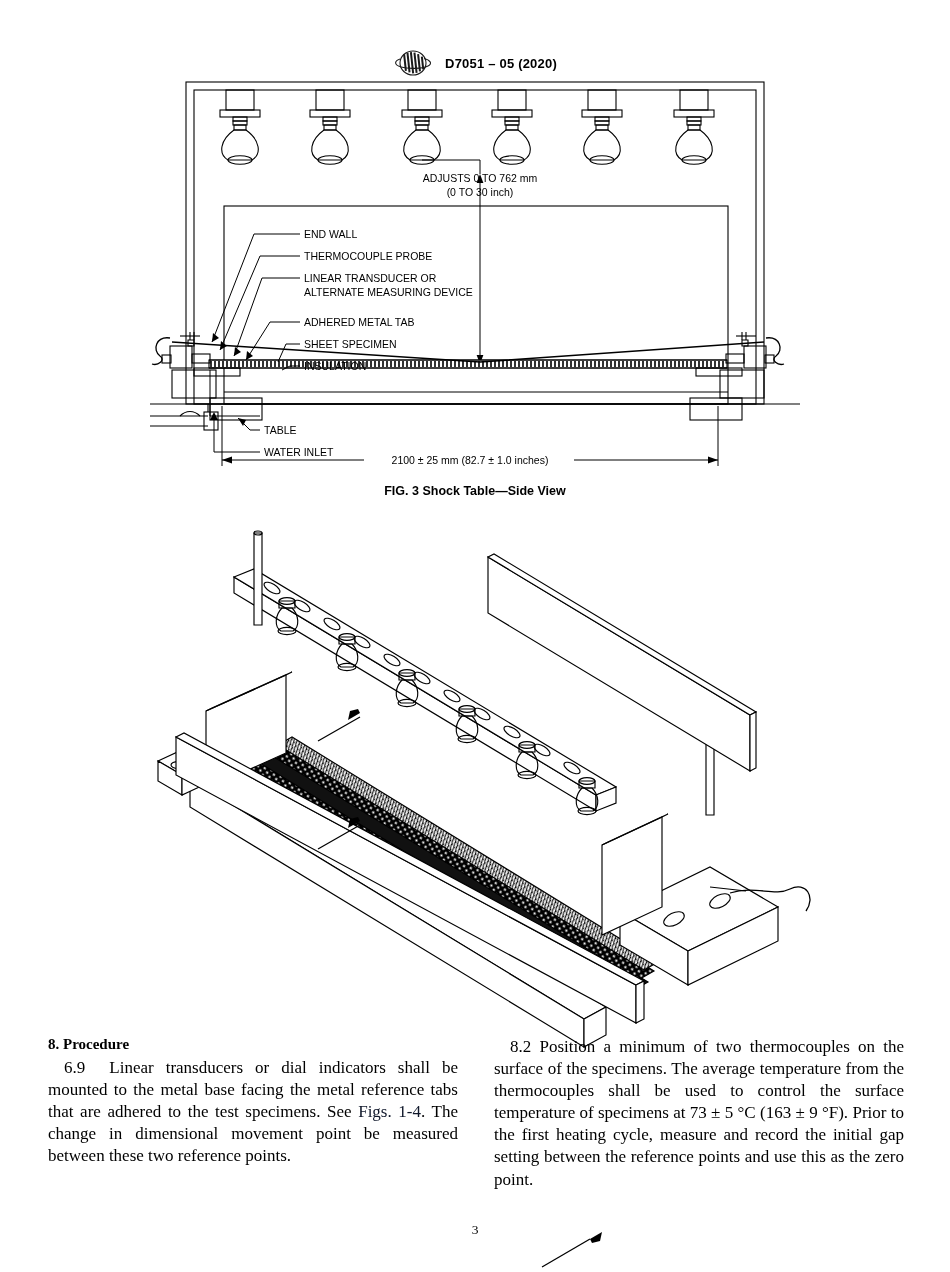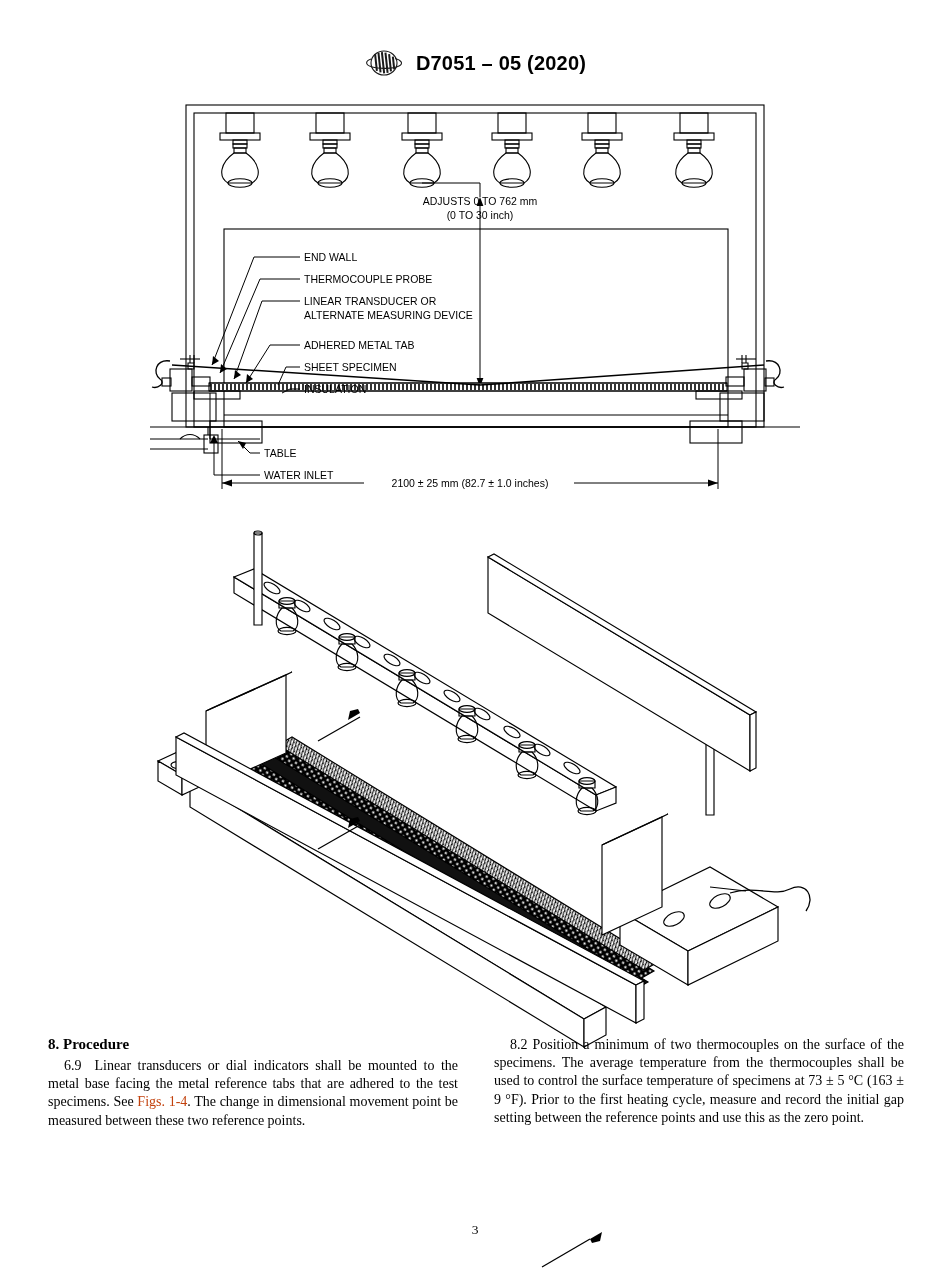--- a/index.html
+++ b/index.html
@@ -14,26 +14,26 @@
   .page{position:relative;width:950px;height:1272px;}
 
   
   .header{
     position:absolute;top:48px;left:0;width:950px;
     display:flex;align-items:center;justify-content:center;gap:12px;
   }
   .astm-logo{width:40px;height:30px;display:block;}
   .designation{
     font-family:"Liberation Sans", sans-serif;
-    font-weight:bold;font-size:20px;letter-spacing:.2px;
+    font-weight:bold;font-size:13px;letter-spacing:.2px;
   }
 
   
   .fig{position:absolute;}
-  #fig3{left:150px;top:97px;width:650px;height:390px;}
+  #fig3{left:150px;top:74px;width:650px;height:390px;}
   #fig4{left:150px;top:515px;width:700px;height:475px;}
 
   .fig-caption{
     position:absolute;width:950px;left:0;text-align:center;
     font-family:"Liberation Sans", sans-serif;
     font-weight:bold;font-size:12.5px;
   }
   #cap3{top:484px;}
   #cap4{top:994px;}
 
@@ -41,26 +41,26 @@
   .body-cols{
     position:absolute;left:48px;top:1036px;width:856px;
     display:flex;gap:36px;
   }
   .col{width:410px;}
   .sec-head{
     font-weight:bold;font-size:15px;margin:0 0 4px 0;
     font-family:"Liberation Serif", serif;
   }
   .para{
-    font-size:14px;line-height:1.30;margin:0;
+    font-size:17px;line-height:1.30;margin:0;
     text-align:justify;text-justify:inter-word;
     text-indent:16px;
     hyphens:none;
   }
-  a.xref{color:#c2410c;text-decoration:none;}
+  a.xref{color:#0f172a;text-decoration:none;}
 
   .folio{
     position:absolute;top:1222px;left:0;width:950px;
     text-align:center;font-size:13.5px;
   }
 
   svg{display:block;overflow:visible;}
   text{font-family:"Liberation Sans", sans-serif;}
 </style>
 </head>
@@ -281,20 +281,21 @@
       <text x="154" y="252" font-size="10.5">ADHERED METAL TAB</text>
       <text x="154" y="274" font-size="10.5">SHEET SPECIMEN</text>
       <text x="154" y="296" font-size="10.5">INSULATION</text>
       <text x="114" y="360" font-size="10.5">TABLE</text>
       <text x="114" y="382" font-size="10.5">WATER INLET</text>
 
       <text x="320" y="390" text-anchor="middle" font-size="10.5">2100 ± 25 mm (82.7 ± 1.0 inches)</text>
     </svg>
   </div>
 
+  <div class="fig-caption" id="cap3">FIG. 3 Shock Table—Side View</div>
 
   <div class="fig" id="fig4">
     <svg width="700" height="475" viewBox="0 0 700 475">
       <defs>
         <pattern id="specDots" width="5" height="5" patternUnits="userSpaceOnUse" patternTransform="rotate(-28)">
           <rect width="5" height="5" fill="#000"></rect>
           <circle cx="2.5" cy="2.5" r="1.15" fill="#fff"></circle>
         </pattern>
         <pattern id="insulHatch" width="4" height="4" patternUnits="userSpaceOnUse" patternTransform="rotate(-28)">
           <rect width="4" height="4" fill="#fff"></rect>

